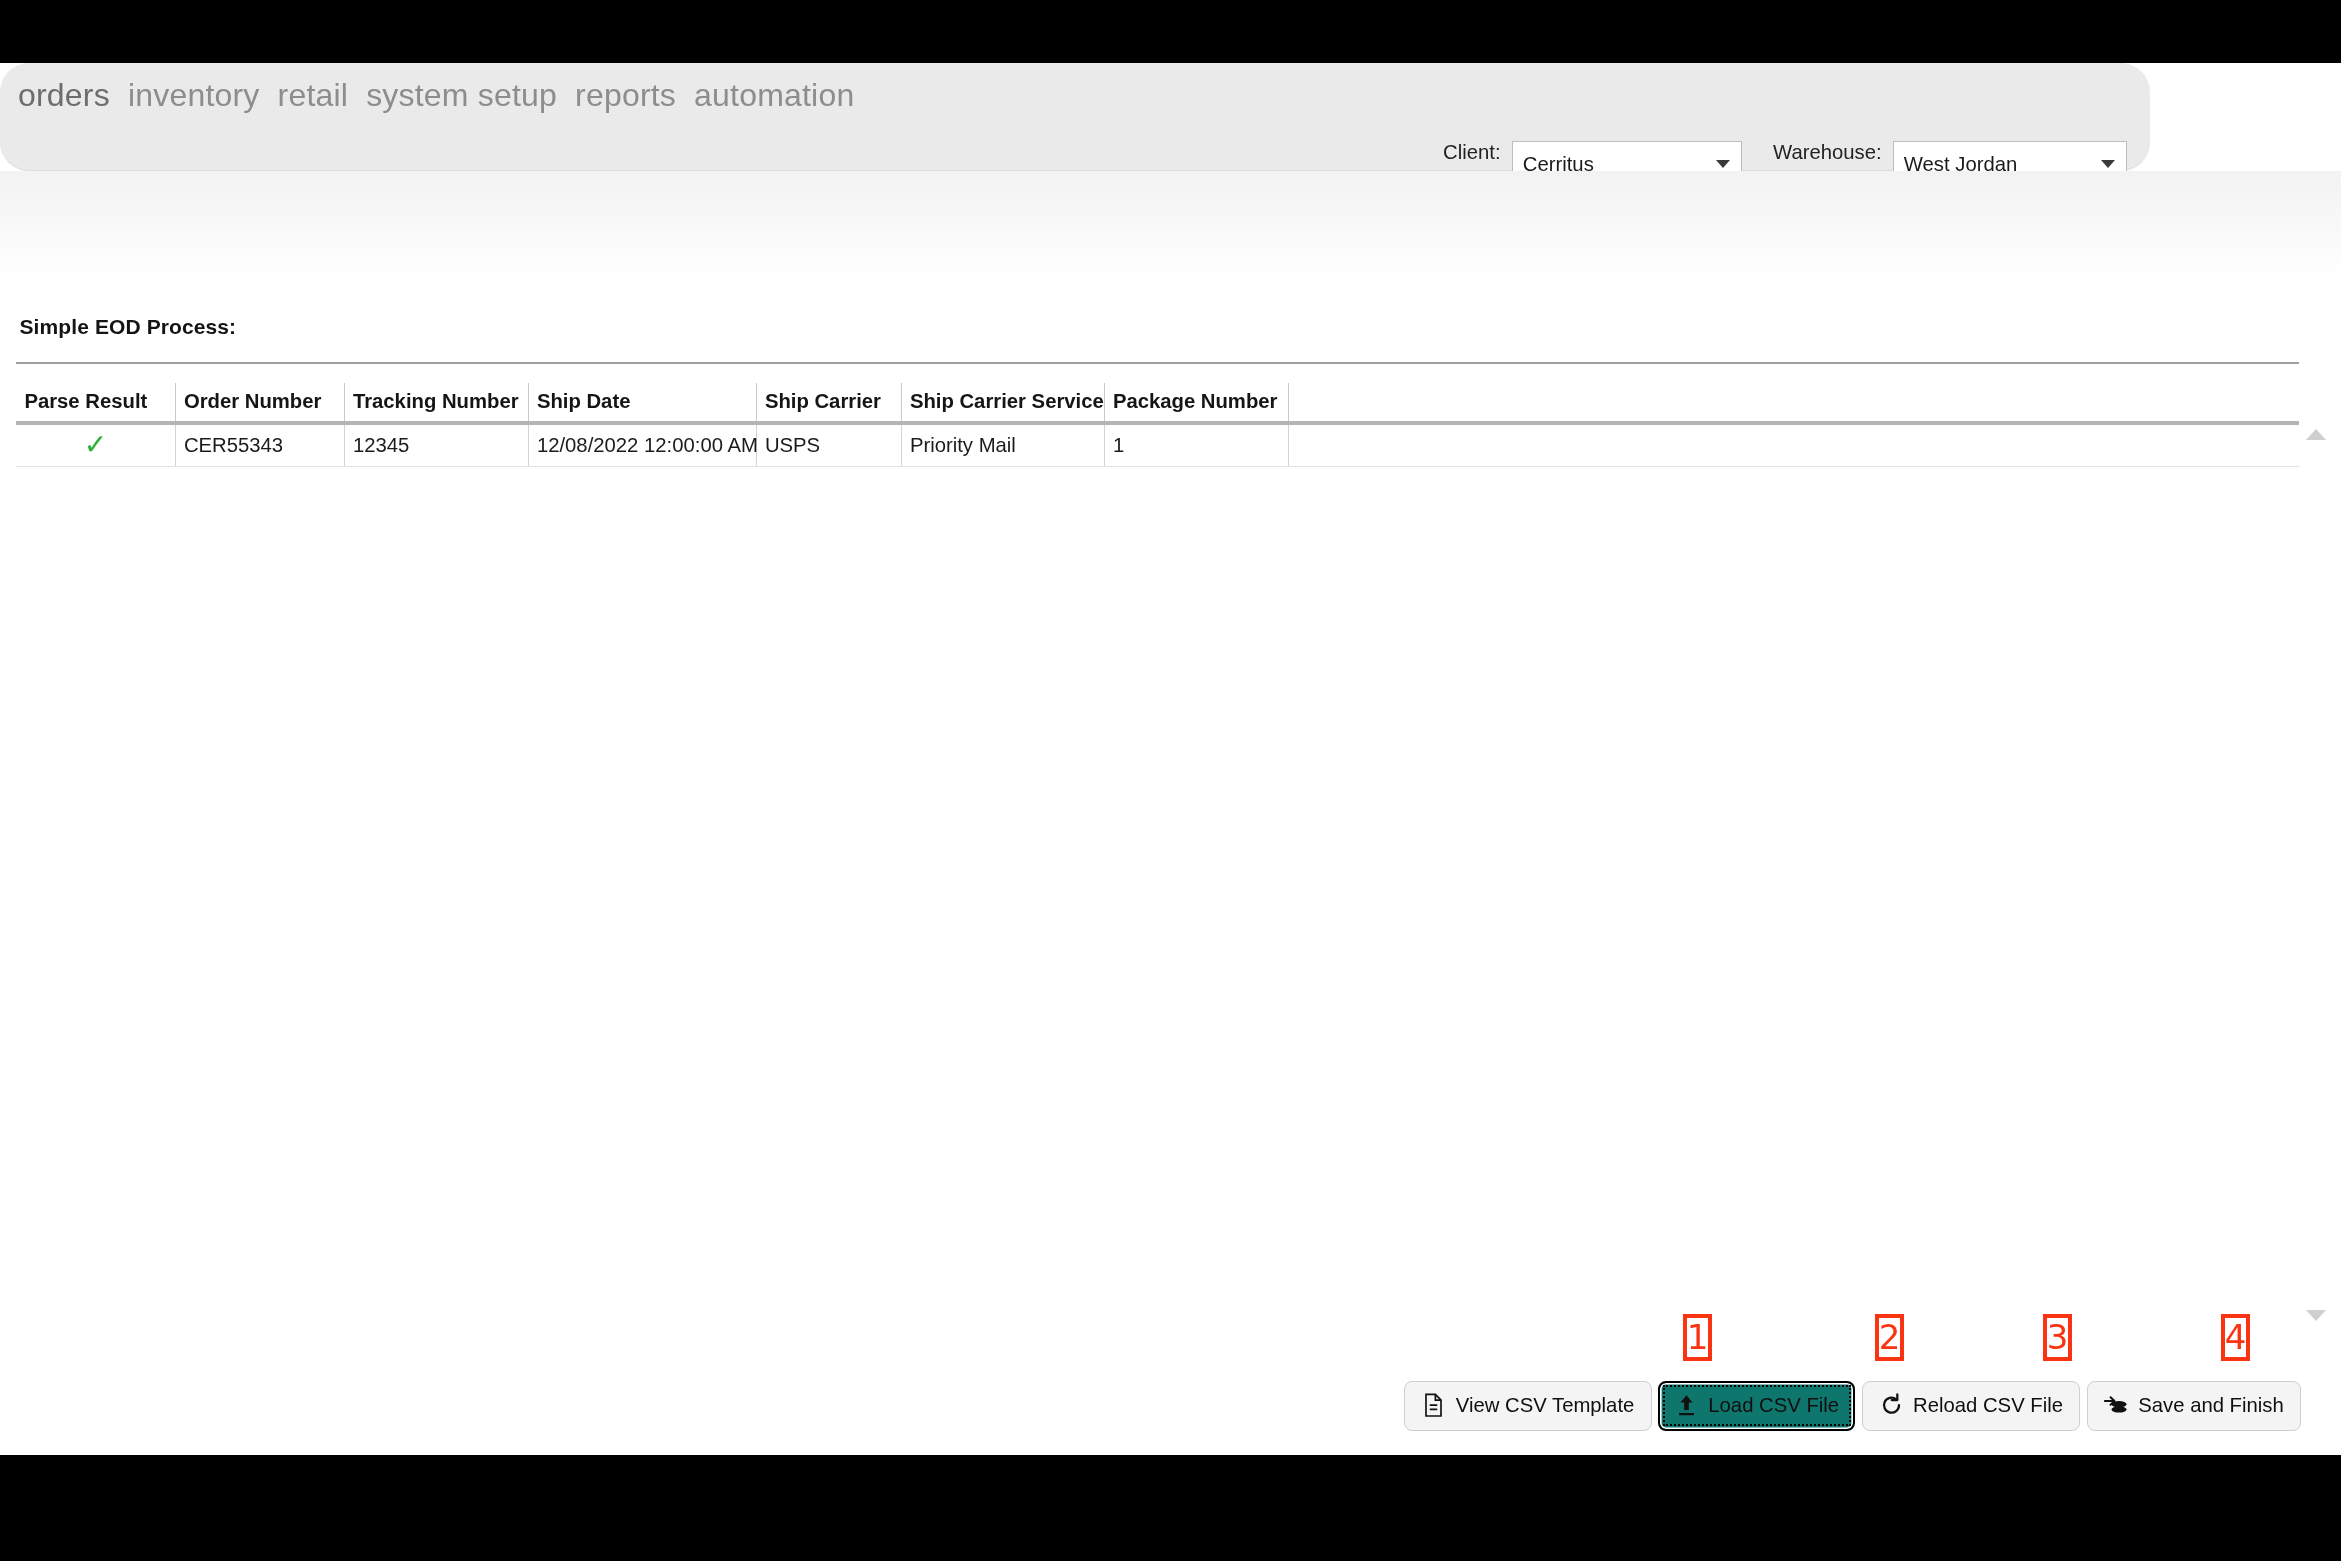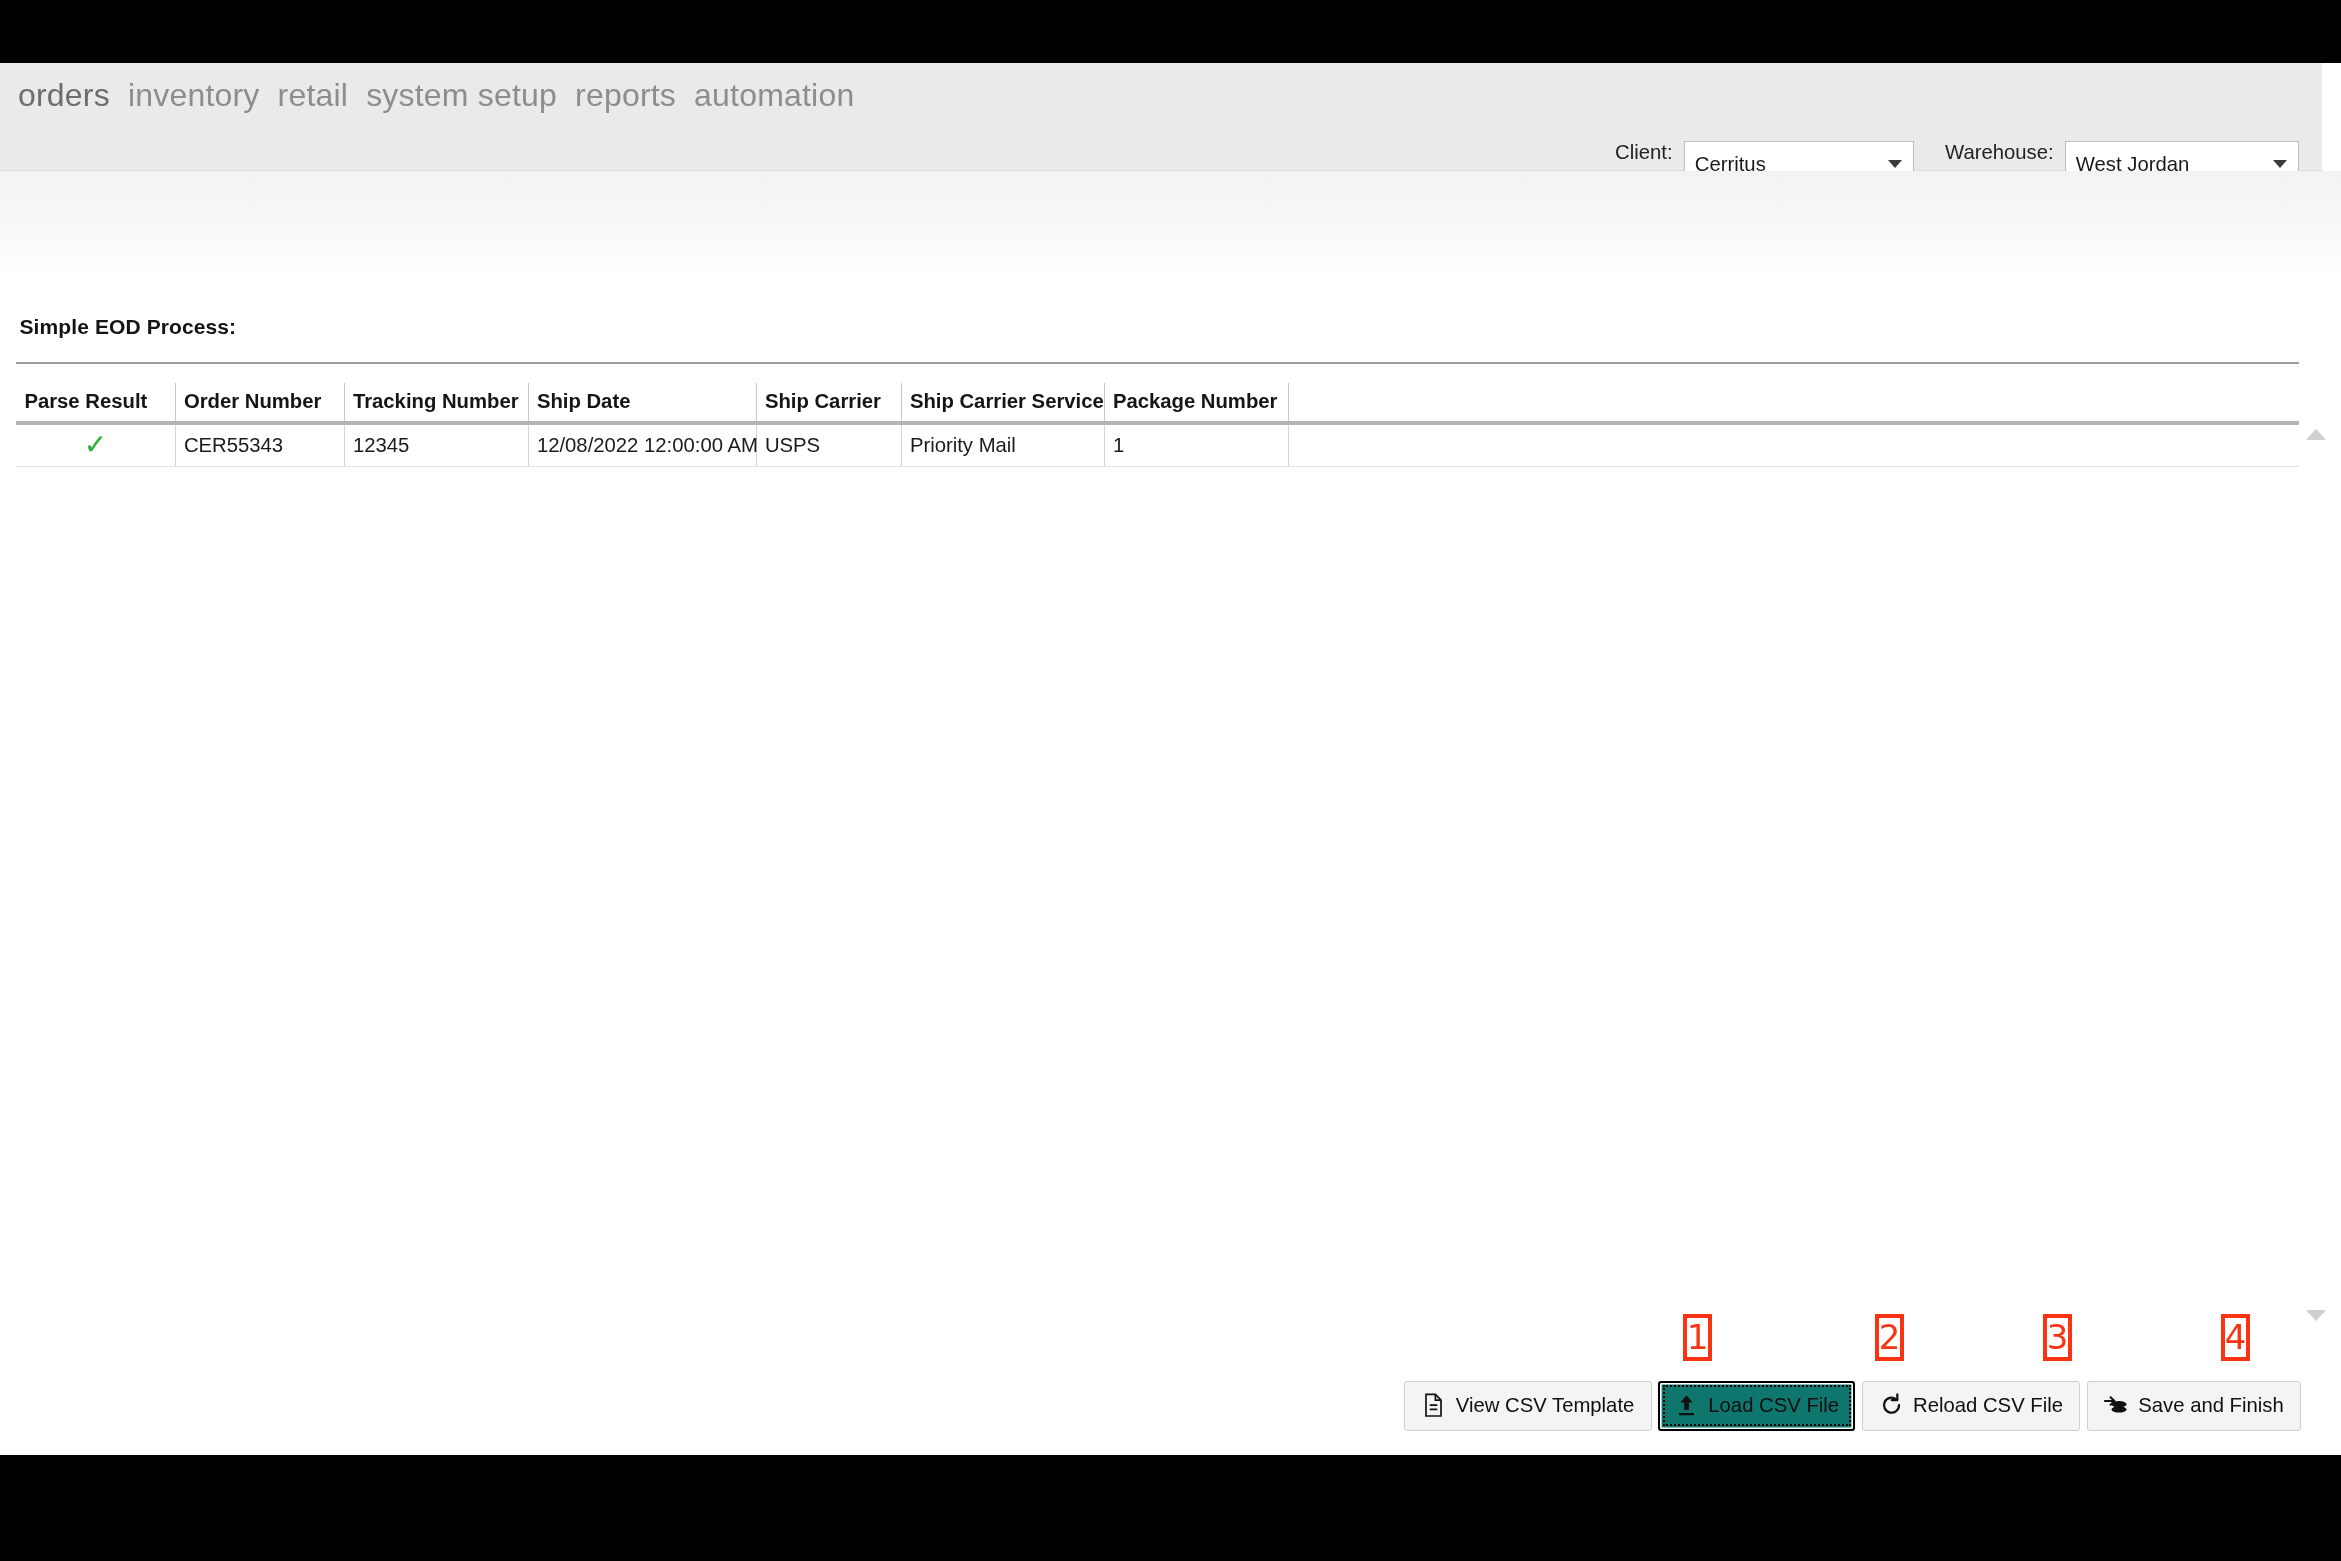--- a/index.html
+++ b/index.html
@@ -29,24 +29,25 @@
     width: 2342px;
     height: 1392px;
     background: #ffffff;
     overflow: hidden;
   }
 
   
   .header {
     position: absolute;
     left: 0; top: 0;
-    width: 2322px;
+    width: 2150px;
     height: 107px;
     background: #eaeaea;
     border-bottom: 0.8px solid #dcdcdc;
+    border-radius: 29px;
   }
   .header-fade {
     position: absolute;
     left: 0; top: 108px;
     width: 2342px;
     height: 106px;
     background: linear-gradient(to bottom, #f2f2f2 0%, #f9f9f9 55%, #ffffff 100%);
   }
 
   .mainnav {
@@ -242,21 +243,21 @@
   }
   .btn {
     position: relative;
     height: 50px;
     display: flex;
     align-items: center;
     gap: 9.8px;
     padding: 0 16.3px;
     background: #f4f4f4;
     border: 0.8px solid #cfcfcf;
-    border-radius: 3px;
+    border-radius: 8px;
     font-size: 20.3px;
     color: #0f0f0f;
     white-space: nowrap;
     box-sizing: border-box;
     margin-left: 6.5px;
     cursor: pointer;
   }
   .btn:first-child { margin-left: 0; }
   .btn.focused {
     border: 2.4px solid #000000;

